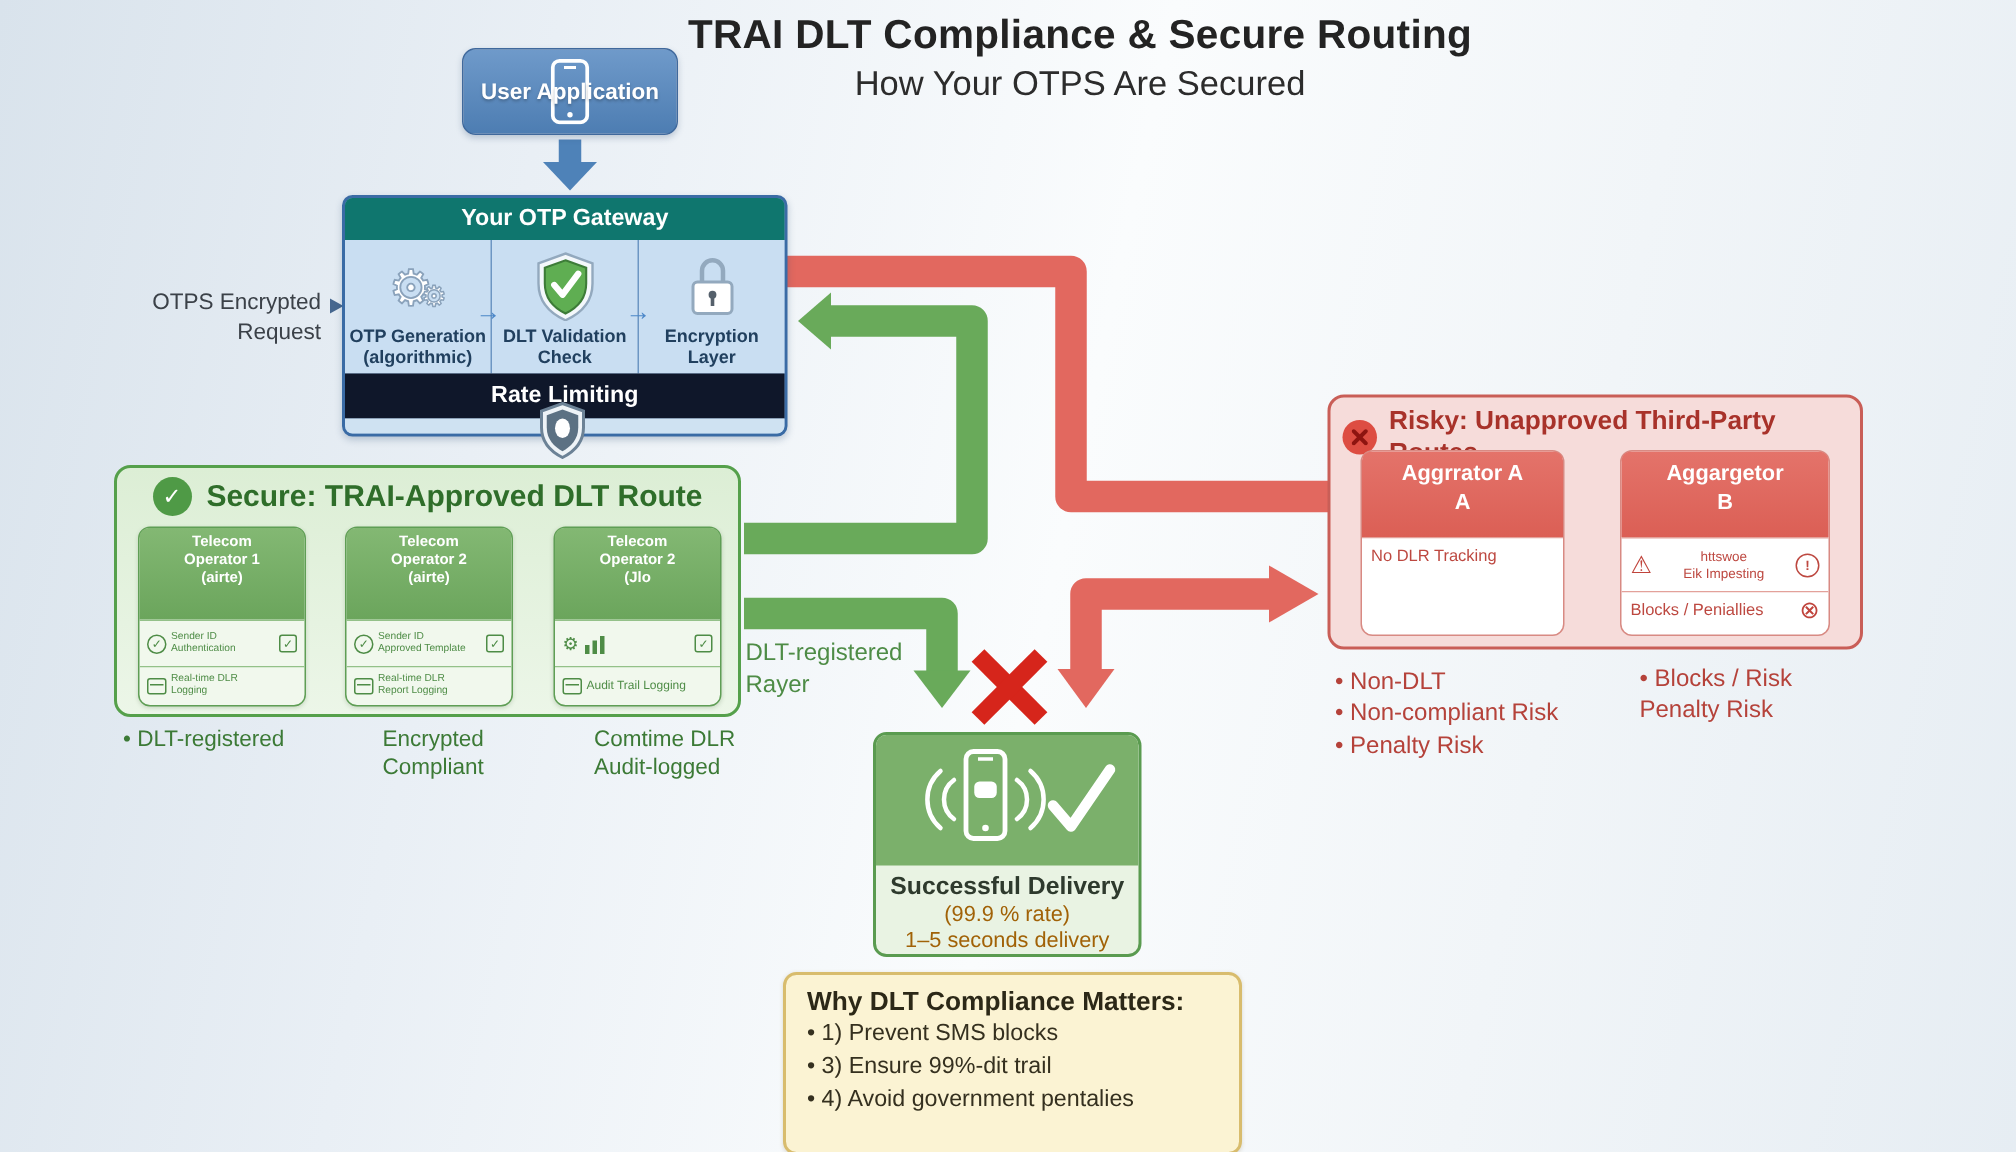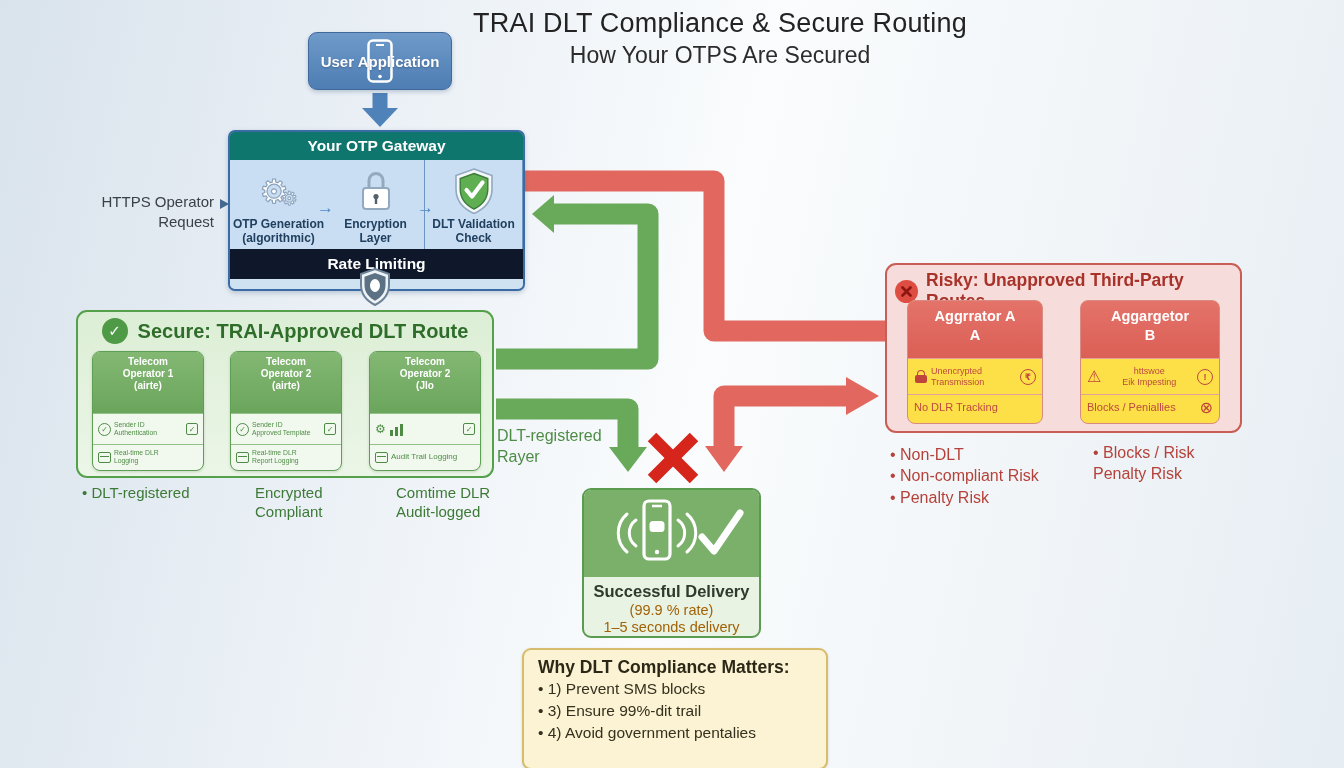--- a/index.html
+++ b/index.html
@@ -5,21 +5,21 @@
   html,body{margin:0;padding:0;background:#dfe7ee;}
   *{box-sizing:border-box;font-family:"Liberation Sans","DejaVu Sans",sans-serif;}
   .canvas{position:relative;width:1344px;height:768px;overflow:hidden;
     background:linear-gradient(102deg,#d9e3ec 0%,#e9eff5 25%,#fafcfd 52%,#f1f5f8 75%,#e6edf3 100%);}
   .abs{position:absolute;}
   .pre{white-space:pre-line;}
   svg{display:block;}
 
   
   .hdr{left:400px;top:8px;width:640px;text-align:center;color:#232323;}
-  .hdr .t1{font-size:27px;font-weight:normal;letter-spacing:.2px;}
+  .hdr .t1{font-size:27px;font-weight:bold;letter-spacing:.2px;}
   .hdr .t2{font-size:23px;margin-top:3px;color:#2c2c2c;}
 
   
   .userapp{left:308px;top:32px;width:144px;height:58px;border-radius:9px;z-index:2;
     background:linear-gradient(180deg,#6f9aca,#4d7db2);border:1px solid #40699c;
     box-shadow:0 2px 4px rgba(40,70,110,.25);display:flex;align-items:center;justify-content:center;}
   .userapp .label{position:absolute;width:100%;text-align:center;color:#fff;font-size:15px;font-weight:bold;
     text-shadow:0 1px 2px rgba(0,0,0,.25);}
 
   
@@ -69,21 +69,21 @@
   .mini-gear{font-size:12px;flex:none;}
   .sec-notes{font-size:15px;color:#3c7a36;line-height:1.25;}
 
   
   .risk{left:885px;top:263px;width:357px;height:170px;border:2px solid #c95e57;border-radius:11px;
     background:#f6dcda;z-index:2;}
   .risk-title{display:flex;align-items:center;gap:8px;margin:5px 0 0 8px;}
   .risk-title .txt{font-size:17.5px;font-weight:bold;color:#a8322a;}
   .xc{width:23px;height:23px;border-radius:50%;background:#dd4d42;display:flex;align-items:center;
     justify-content:center;flex:none;}
-  .aggcard{position:absolute;top:35px;height:124px;border:1.5px solid #d88a83;border-radius:8px;background:#fde047;}
+  .aggcard{position:absolute;top:35px;height:124px;border:1.5px solid #d88a83;border-radius:8px;background:#ffffff;}
   .aggcard .hd{height:57px;background:linear-gradient(180deg,#e4736a,#db5f55);border-radius:6px 6px 0 0;
     color:#fff;font-weight:bold;font-size:14.5px;text-align:center;line-height:1.3;padding-top:6px;}
   .aggrow{display:flex;align-items:center;gap:4px;padding:0 6px;border-top:1.5px solid #e3a19a;color:#bd4840;}
   .aggrow.r1{height:36px;}
   .aggrow.r2{height:27px;border-radius:0 0 6px 6px;}
   .aggtxt{font-size:9px;line-height:1.2;flex:1;text-align:left;}
   .aggtxt.bigger{font-size:11px;}
   .mini-circ{width:16px;height:16px;border:1.5px solid #bd4840;border-radius:50%;display:flex;flex:none;
     align-items:center;justify-content:center;font-size:9px;font-weight:bold;}
   .lockmini{display:flex;flex-direction:column;align-items:center;flex:none;width:13px;}
@@ -164,56 +164,56 @@
 
   <div class="abs userapp">
     <svg width="26" height="44" viewBox="0 0 26 44">
       <rect x="1.5" y="1.5" width="23" height="41" rx="4.5" fill="none" stroke="#ffffff" stroke-width="2.5"></rect>
       <line x1="9" y1="6" x2="17" y2="6" stroke="#ffffff" stroke-width="2"></line>
       <circle cx="13" cy="37.5" r="1.8" fill="#ffffff"></circle>
     </svg>
     <div class="label">User Application</div>
   </div>
 
-  <div class="abs https pre">HTTPS Operator
+  <div class="abs https pre">OTPS Encrypted
 Request</div>
   <div class="abs https-arrow"></div>
 
   <div class="abs gw">
     <div class="gw-head">Your OTP Gateway</div>
     <div class="gw-steps">
       <div class="gw-cell">
         <div class="gw-ico">
           <span class="gear-big">⚙</span>
             <span class="gear-sm">⚙</span>
         </div>
         <div class="gw-lbl pre">OTP Generation
 (algorithmic)</div>
+      </div>
+      <div class="gw-cell mid">
+        <div class="gw-ico">
+          <svg width="40" height="46" viewBox="0 0 40 46">
+            <path d="M20 1 L38 7.5 V21 C38 34 29 41.5 20 45.5 C11 41.5 2 34 2 21 V7.5 Z" fill="#f4f8fb" stroke="#93a9be" stroke-width="1.6"></path>
+            <path d="M20 5.5 L33.8 10.5 V21 C33.8 31.5 27 37.6 20 41 C13 37.6 6.2 31.5 6.2 21 V10.5 Z" fill="#5fae52" stroke="#3d7c38" stroke-width="1.4"></path>
+            <polyline points="12.5,22 18,28.5 28.5,14.5" fill="none" stroke="#ffffff" stroke-width="4.2" stroke-linecap="round" stroke-linejoin="round"></polyline>
+          </svg>
+        </div>
+        <div class="gw-lbl pre">DLT Validation Check</div>
       </div>
       <div class="gw-cell">
         <div class="gw-ico">
           <svg width="34" height="44" viewBox="0 0 34 44">
             <path d="M10 19 V11.5 a7 7 0 0 1 14 0 V19" fill="none" stroke="#93a9be" stroke-width="3"></path>
             <rect x="4" y="19" width="26" height="21" rx="3" fill="#ffffff" stroke="#93a9be" stroke-width="2"></rect>
             <circle cx="17" cy="27.5" r="2.6" fill="#55606b"></circle>
             <rect x="15.8" y="29" width="2.4" height="6" fill="#55606b"></rect>
           </svg>
         </div>
         <div class="gw-lbl pre">Encryption
 Layer</div>
-      </div>
-      <div class="gw-cell mid">
-        <div class="gw-ico">
-          <svg width="40" height="46" viewBox="0 0 40 46">
-            <path d="M20 1 L38 7.5 V21 C38 34 29 41.5 20 45.5 C11 41.5 2 34 2 21 V7.5 Z" fill="#f4f8fb" stroke="#93a9be" stroke-width="1.6"></path>
-            <path d="M20 5.5 L33.8 10.5 V21 C33.8 31.5 27 37.6 20 41 C13 37.6 6.2 31.5 6.2 21 V10.5 Z" fill="#5fae52" stroke="#3d7c38" stroke-width="1.4"></path>
-            <polyline points="12.5,22 18,28.5 28.5,14.5" fill="none" stroke="#ffffff" stroke-width="4.2" stroke-linecap="round" stroke-linejoin="round"></polyline>
-          </svg>
-        </div>
-        <div class="gw-lbl pre">DLT Validation Check</div>
       </div>
       <span class="gw-arrow" style="left:87px;">→</span>
       <span class="gw-arrow" style="left:187px;">→</span>
     </div>
     <div class="gw-rate">Rate Limiting</div>
     <div class="gw-foot"></div>
   </div>
   <svg class="abs" style="left:359px;top:268px;z-index:3" width="32" height="38" viewBox="0 0 32 38">
     <path d="M16 1 L30 6 V17 C30 27.5 23 33.5 16 37 C9 33.5 2 27.5 2 17 V6 Z" fill="#eef3f7" stroke="#6c8296" stroke-width="2"></path>
     <path d="M16 5 L26.5 8.8 V17 C26.5 25 21.4 29.8 16 32.8 C10.6 29.8 5.5 25 5.5 17 V8.8 Z" fill="#5c7183"></path>
@@ -299,29 +299,20 @@
               <line x1="9.5" y1="1.5" x2="1.5" y2="9.5"></line>
             </g>
           </svg>
       </span>
       <span class="txt">Risky: Unapproved Third-Party Routes</span>
     </div>
 
     <div class="aggcard" style="left:20px;width:136px;">
       <div class="hd pre">Aggrrator A
 A</div>
-      <div class="aggrow r1">
-        <span class="lockmini">
-            <span class="sh"></span>
-            <span class="bd"></span>
-          </span>
-        <span class="aggtxt pre">Unencrypted
-Transmission</span>
-        <span class="mini-circ">₹</span>
-      </div>
       <div class="aggrow r2">
         <span class="aggtxt bigger">No DLR Tracking</span>
       </div>
     </div>
 
     <div class="aggcard" style="left:193px;width:140px;">
       <div class="hd pre">Aggargetor
 B</div>
       <div class="aggrow r1">
         <span class="warn">⚠</span>

